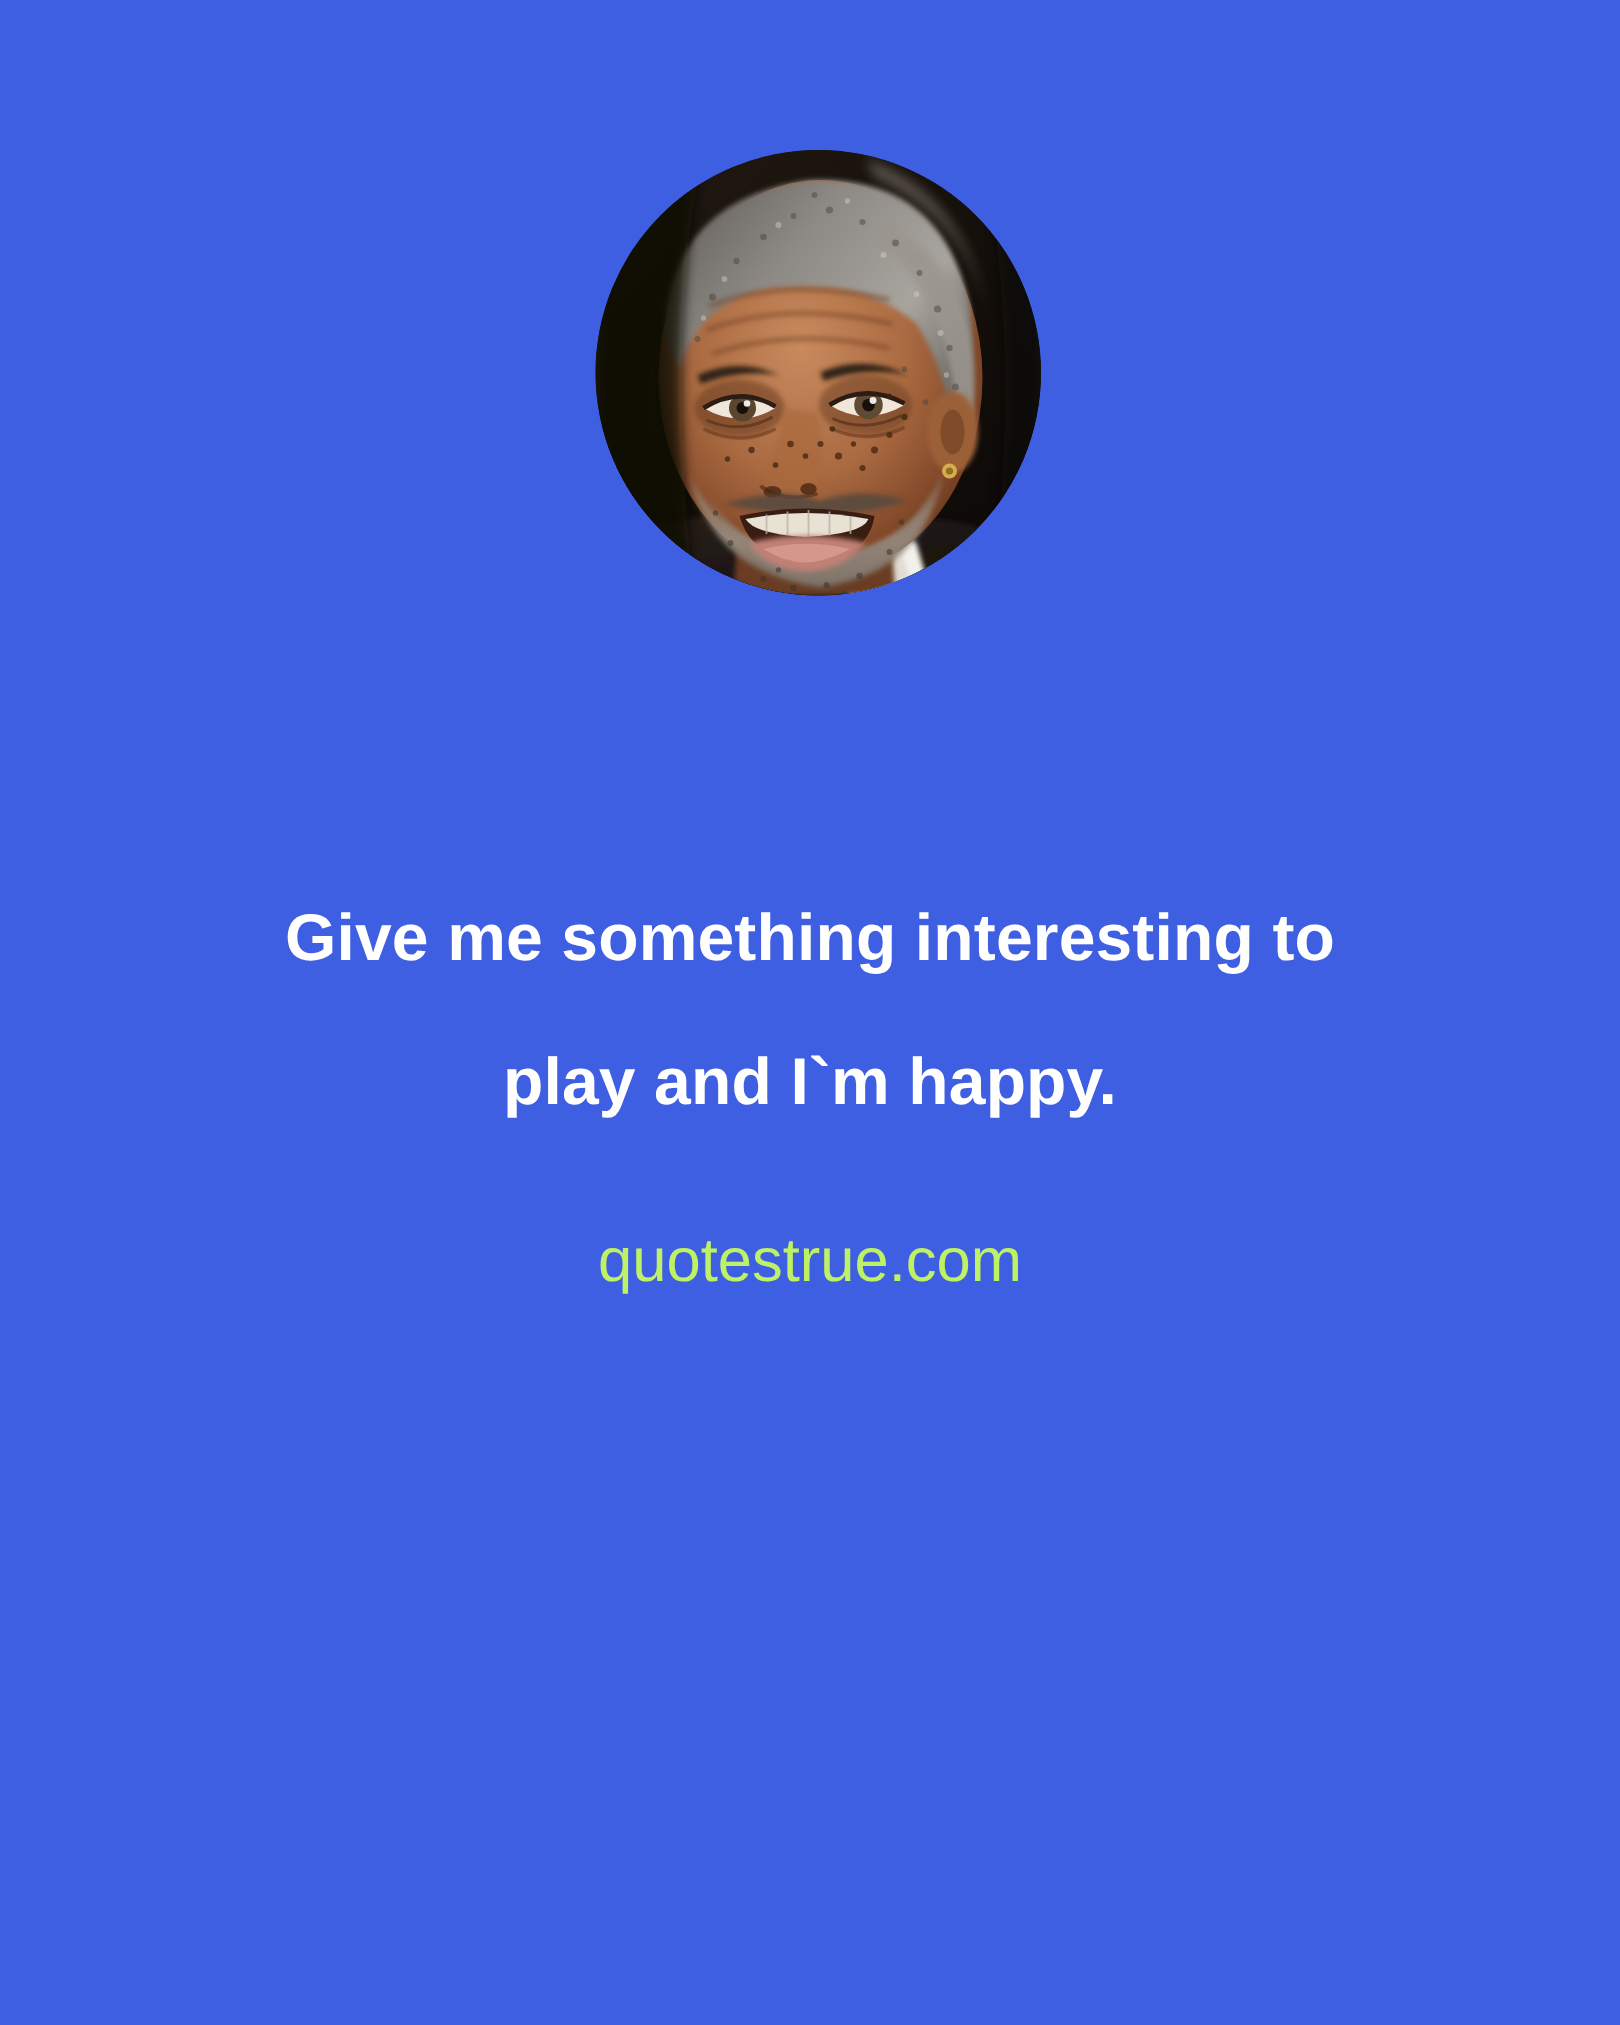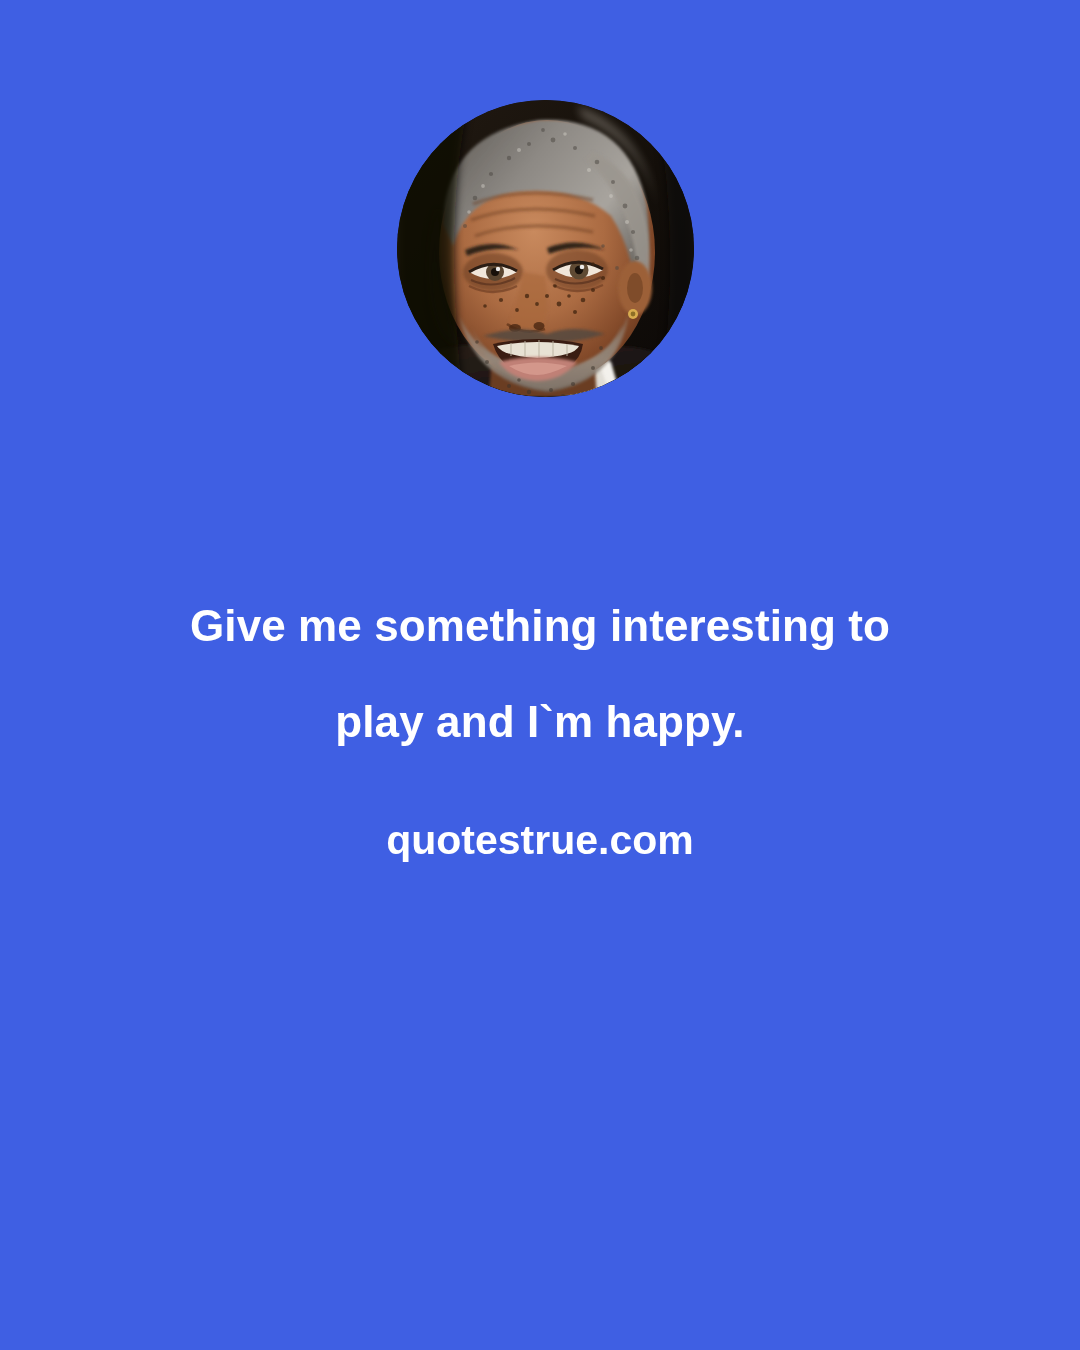--- a/index.html
+++ b/index.html
@@ -62,23 +62,23 @@
     white-space: pre-line;
   }
   .attribution {
     color: #ffffff;
     font-size: 41px;
     font-weight: bold;
     line-height: 54px;
     margin: 40px 0 0 0;
   }
   .site {
-    color: #ffffff;
+    color: #bef264;
     font-size: 41px;
-    font-weight: bold;
+    font-weight: normal;
     line-height: 54px;
     margin: 43px 0 0 0;
   }
 </style>
 </head>
 <body>
 
 <div class="card">
 
   <div class="avatar-wrap">

